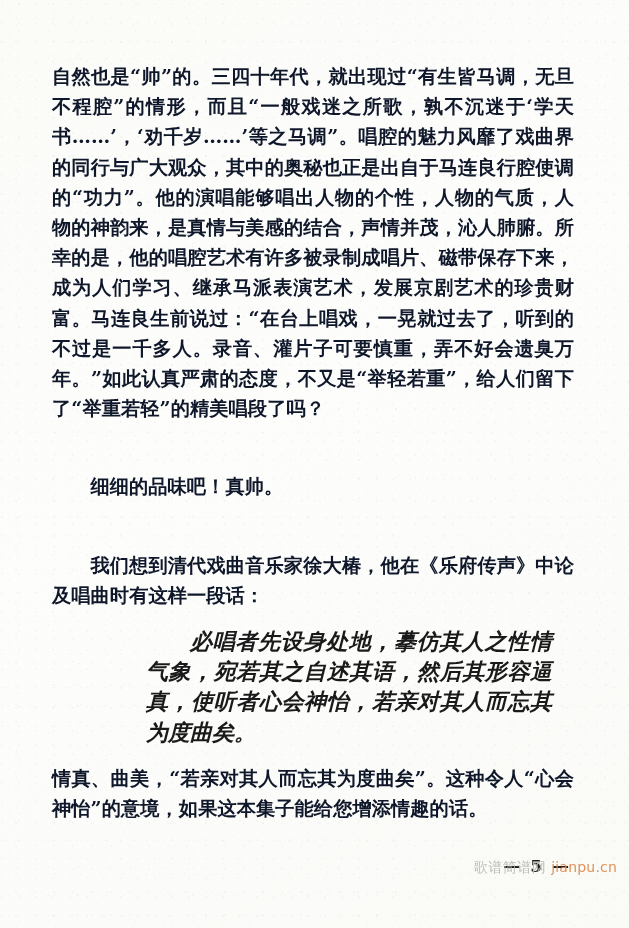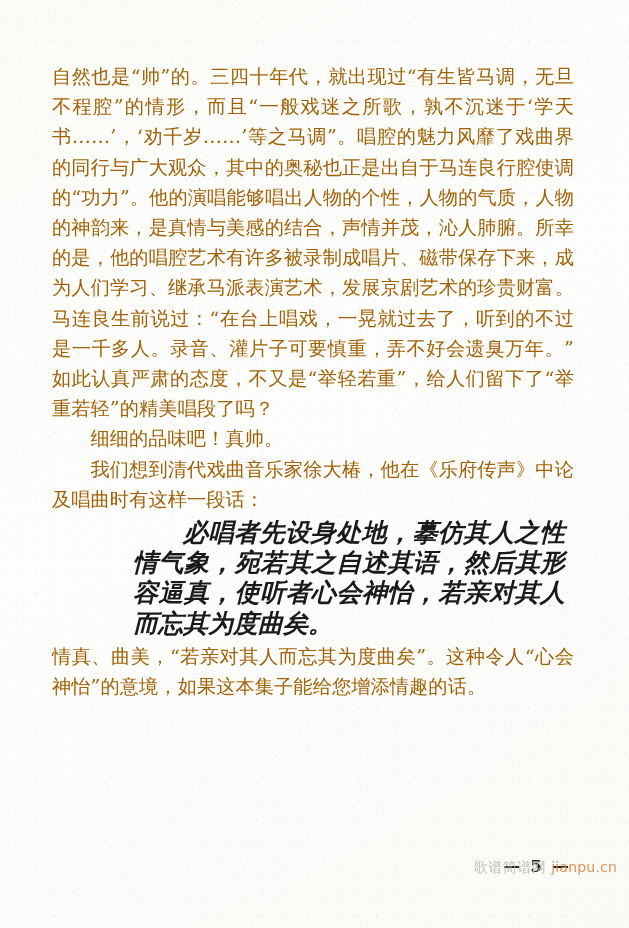--- a/index.html
+++ b/index.html
@@ -44,39 +44,40 @@
     position: absolute;
     left: 52px;
     top: 62px;
     width: 522px;
   }
 
   .para {
     margin: 0;
     font-size: 19.2px;
     line-height: 30.2px;
-    color: #a16207;
+    color: #0f172a;
     text-align: justify;
     text-justify: inter-character;
     letter-spacing: 0.1px;
-    font-weight: 400;
+    font-weight: 700;
     font-family: "DejaVu Serif", "Liberation Serif", serif;
     -webkit-font-smoothing: none;
   }
 
   .para.indent {
     text-indent: 2em;
+    margin-top: 48px;
   }
 
   
   .quote {
-    margin: 3px;
+    margin: 16px;
     padding-left: 78px;
     padding-right: 6px;
-    font-size: 25px;
+    font-size: 22px;
     line-height: 30.2px;
     color: #1a1a1a;
     text-align: justify;
     text-justify: inter-character;
     font-style: italic;
     font-weight: 600;
     font-family: "Liberation Serif", "DejaVu Serif", serif;
     text-indent: 2em;
   }
 

